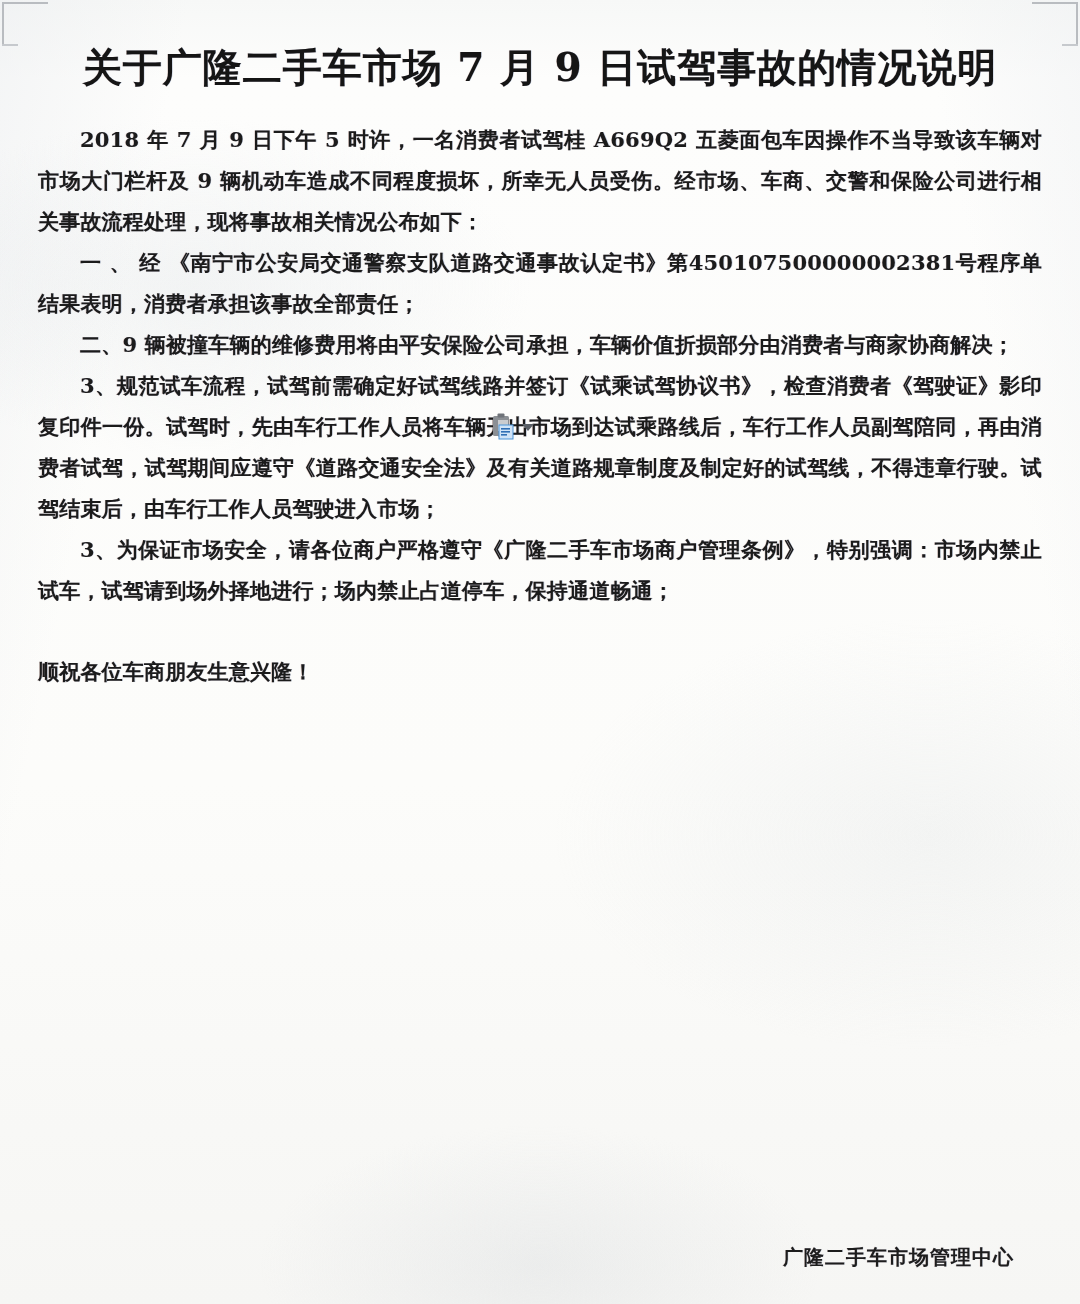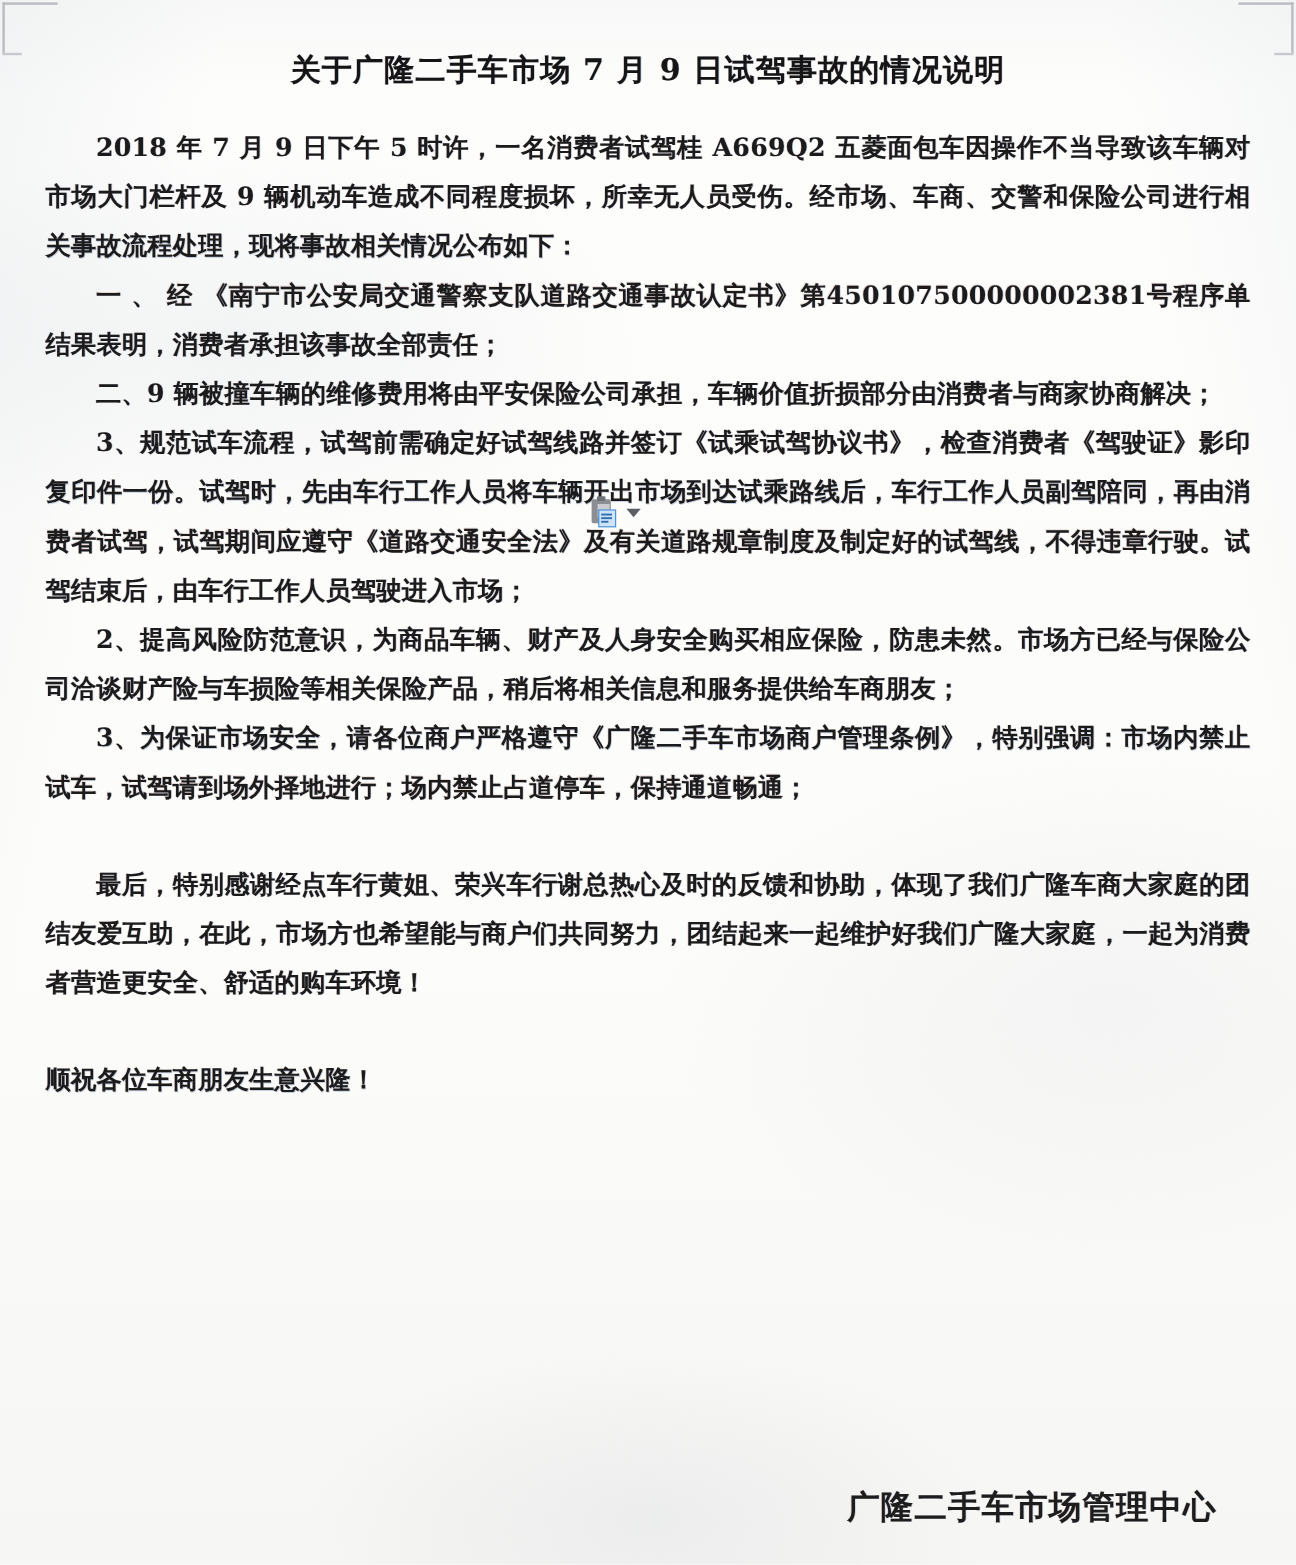--- a/index.html
+++ b/index.html
@@ -64,21 +64,21 @@
     position: absolute;
     left: 38px;
     top: 0;
     width: 1004px;
     z-index: 3;
   }
 
   .title {
     margin: 44px 0 0 0;
     text-align: center;
-    font-size: 25px;
+    font-size: 39px;
     font-weight: 700;
     letter-spacing: 1px;
     line-height: 1.2;
     color: #151515;
     font-family: "DejaVu Serif", "Liberation Serif", serif;
     text-shadow:
       0.5px 0 0 rgba(40,80,150,0.30),
       -0.5px 0 0 rgba(160,60,40,0.20);
   }
 
@@ -123,28 +123,29 @@
     border-top: 7px solid #5a5f66;
     margin-left: 2px;
   }
 
   
   #signature {
     position: absolute;
     right: 66px;
     bottom: 28px;
     text-align: right;
-    font-size: 27px;
+    font-size: 20px;
     line-height: 38px;
     font-weight: 600;
     color: #1d1d1d;
     z-index: 3;
     text-shadow:
       0.6px 0.2px 0 rgba(45,85,160,0.22),
       -0.6px -0.2px 0 rgba(165,65,45,0.16);
+    font-family: Liberation Serif, serif;
   }
   #signature .org { letter-spacing: 1px; }
   #signature .date { letter-spacing: 1px; }
 
   
   #watermark {
     position: absolute;
     left: 0;
     right: 0;
     bottom: 4px;
@@ -170,23 +171,21 @@
 
   <div id="doc">
 
     <h1 class="title">关于广隆二手车市场 7 月 9 日试驾事故的情况说明</h1>
 
     <div class="body-block">
       <p class="p">2018 年 7 月 9 日下午 5 时许，一名消费者试驾桂 A669Q2 五菱面包车因操作不当导致该车辆对市场大门栏杆及 9 辆机动车造成不同程度损坏，所幸无人员受伤。经市场、车商、交警和保险公司进行相关事故流程处理，现将事故相关情况公布如下：</p>
       <p class="p">一 、 经 《南宁市公安局交通警察支队道路交通事故认定书》第450107500000002381号程序单结果表明，消费者承担该事故全部责任；</p>
       <p class="p">二、9 辆被撞车辆的维修费用将由平安保险公司承担，车辆价值折损部分由消费者与商家协商解决；</p>
       <p class="p">3、规范试车流程，试驾前需确定好试驾线路并签订《试乘试驾协议书》，检查消费者《驾驶证》影印复印件一份。试驾时，先由车行工作人员将车辆开出市场到达试乘路线后，车行工作人员副驾陪同，再由消费者试驾，试驾期间应遵守《道路交通安全法》及有关道路规章制度及制定好的试驾线，不得违章行驶。试驾结束后，由车行工作人员驾驶进入市场；</p>
-      <p class="p">2、提高风险防范意识，为商品车辆、财产及人身安全购买相应保险，防患未然。市场方已经与保险公司洽谈财产险与车损险等相关保险产品，稍后将相关信息和服务提供给车商朋友；</p>
       <p class="p">3、为保证市场安全，请各位商户严格遵守《广隆二手车市场商户管理条例》，特别强调：市场内禁止试车，试驾请到场外择地进行；场内禁止占道停车，保持通道畅通；</p>
-      <p class="p gap-before">最后，特别感谢经点车行黄姐、荣兴车行谢总热心及时的反馈和协助，体现了我们广隆车商大家庭的团结友爱互助，在此，市场方也希望能与商户们共同努力，团结起来一起维护好我们广隆大家庭，一起为消费者营造更安全、舒适的购车环境！</p>
       <p class="p noindent gap-before">顺祝各位车商朋友生意兴隆！</p>
     </div>
   </div>
 
   <div id="paste-tag">
     <span class="clip">
       <svg width="26" height="28" viewBox="0 0 26 28" aria-hidden="true">
         <rect x="3" y="3" width="16" height="20" rx="1.5" fill="#8b8f94"></rect>
         <rect x="7.5" y="0.5" width="7" height="4" rx="1" fill="#6f7379"></rect>
         <rect x="8" y="7" width="10" height="11" fill="#ffffff" opacity="0.55"></rect>

